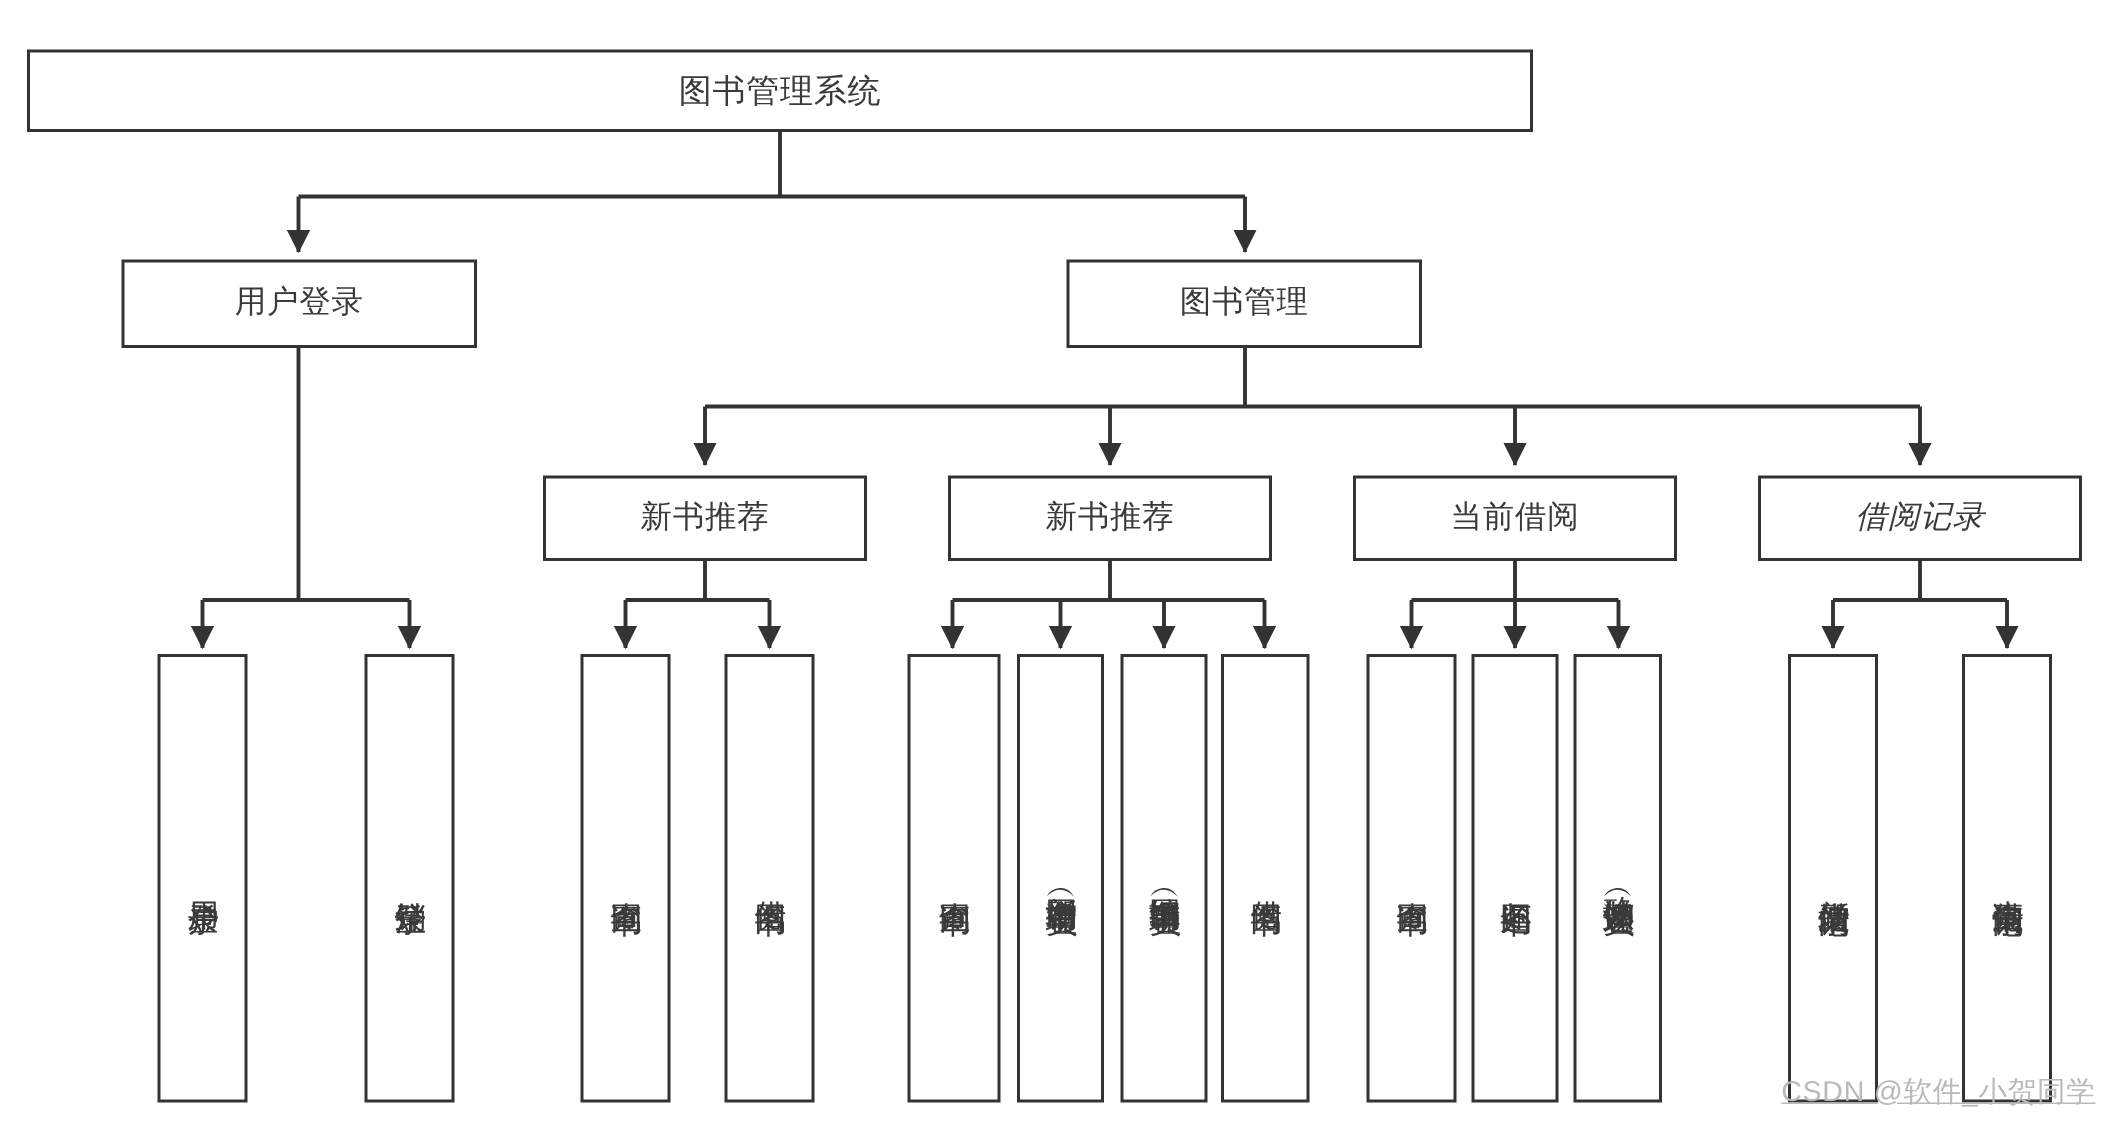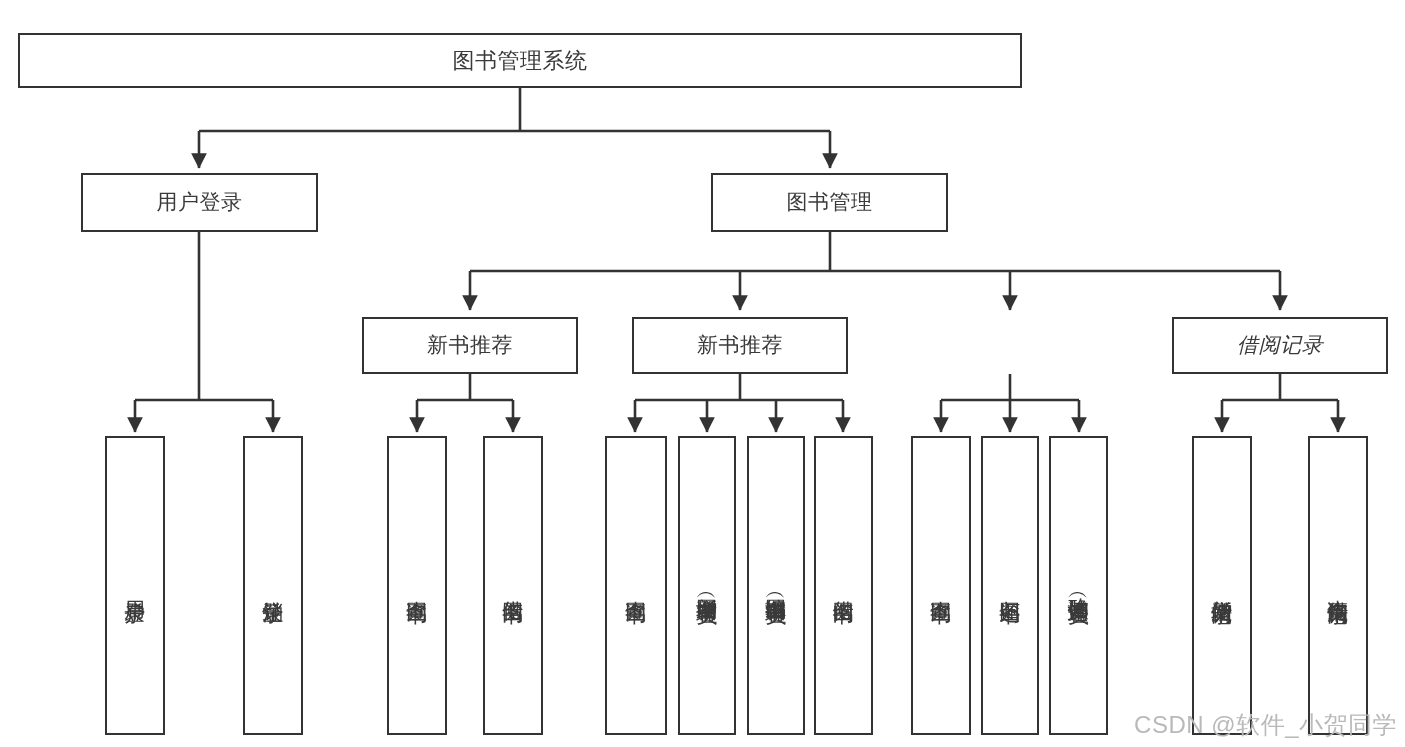--- a/index.html
+++ b/index.html
@@ -54,24 +54,25 @@
     max-height: 100%;
   }
   .node.root .label {
     font-size: 22px;
   }
   #watermark {
     position: absolute;
     right: 8px;
     bottom: 6px;
     color: #b9b9b9;
-    font-size: 24px;
+    font-size: 19px;
     letter-spacing: 0.5px;
     z-index: 5;
     white-space: nowrap;
+    text-decoration: underline;
   }
 </style>
 </head>
 <body>
 
 <div id="canvas">
 
   <svg id="edges" viewBox="0 0 1405 747" xmlns="http://www.w3.org/2000/svg">
     <defs>
       <marker id="arrow" viewBox="0 0 10 10" refX="9.5" refY="5" markerWidth="6" markerHeight="6" orient="auto-start-reverse">
@@ -132,20 +133,23 @@
   <div class="node" style="left:711px; top:173px; width:237px; height:59px;">
     <span class="label">图书管理</span>
   </div>
 
   <div class="node" style="left:362px; top:317px; width:216px; height:57px;">
     <span class="label">新书推荐</span>
   </div>
   <div class="node" style="left:632px; top:317px; width:216px; height:57px;">
     <span class="label">新书推荐</span>
   </div>
+  <div class="node" style="left:902px; top:317px; width:216px; height:57px;">
+    <span class="label">当前借阅</span>
+  </div>
   <div class="node" style="left:1172px; top:317px; width:216px; height:57px;font-style:italic;">
     <span class="label">借阅记录</span>
   </div>
 
   <div class="node vertical" style="left:105px; top:436px; width:60px; height:299px;">
     <span class="label">用户登录</span>
   </div>
   <div class="node vertical" style="left:243px; top:436px; width:60px; height:299px;">
     <span class="label">注销登录</span>
   </div>

